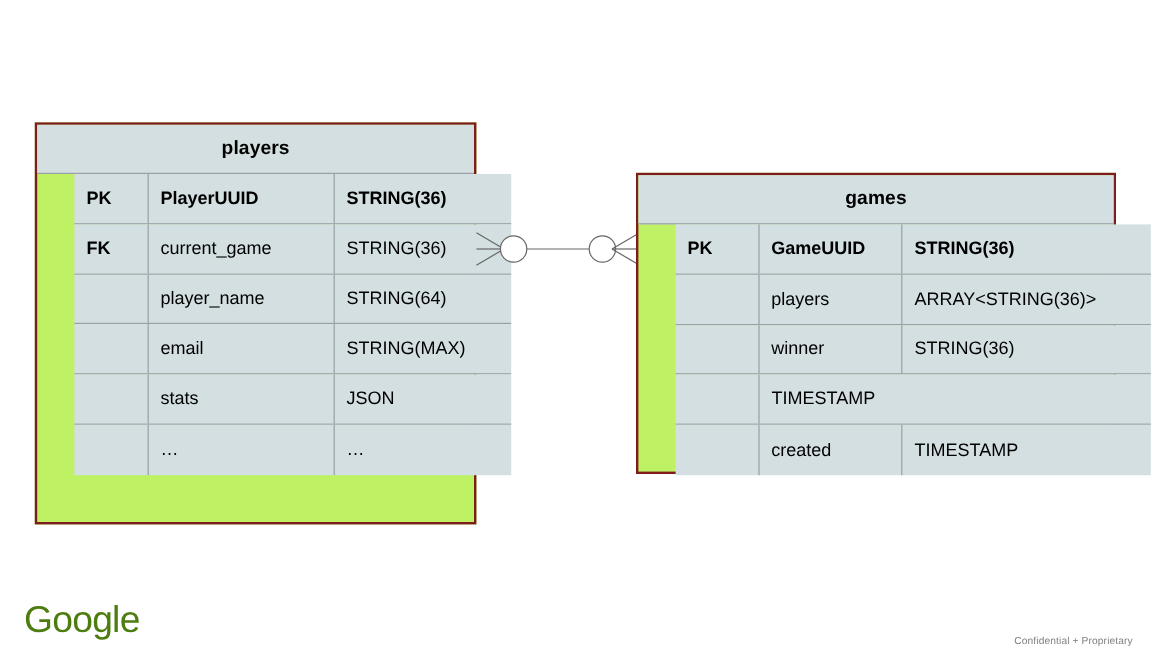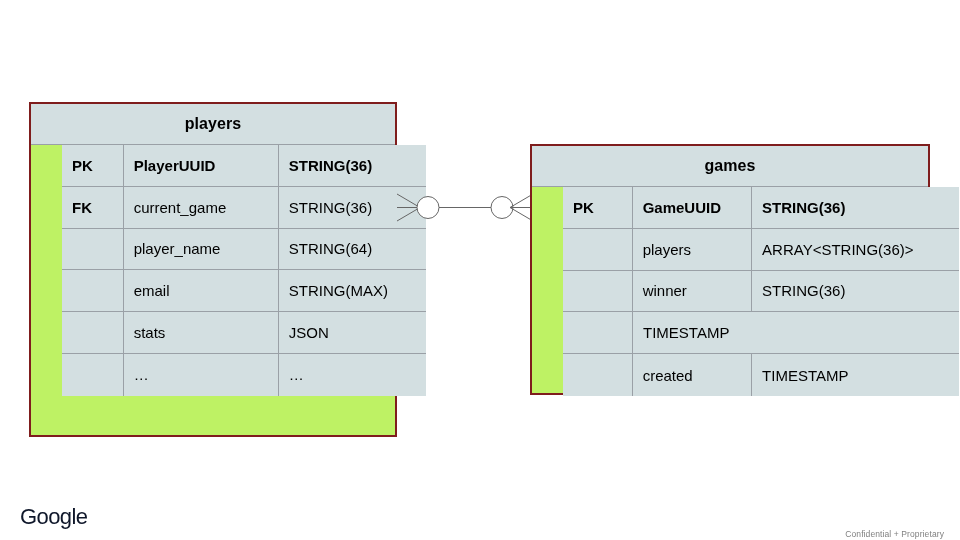--- a/index.html
+++ b/index.html
@@ -118,22 +118,22 @@
   #footer-logo {
     position: absolute;
     left: 20px;
     top: 503px;
     height: 28px;
     display: flex;
     align-items: center;
   }
   #footer-logo .wordmark {
     font-family: "Liberation Sans", sans-serif;
-    font-size: 22px;
-    color: #0f172a;
+    font-size: 31px;
+    color: #4d7c0f;
     letter-spacing: -0.6px;
   }
   #footer-note {
     position: absolute;
     right: 16px;
     top: 529px;
     font-size: 8.5px;
     color: #808080;
     letter-spacing: 0.1px;
     white-space: nowrap;

